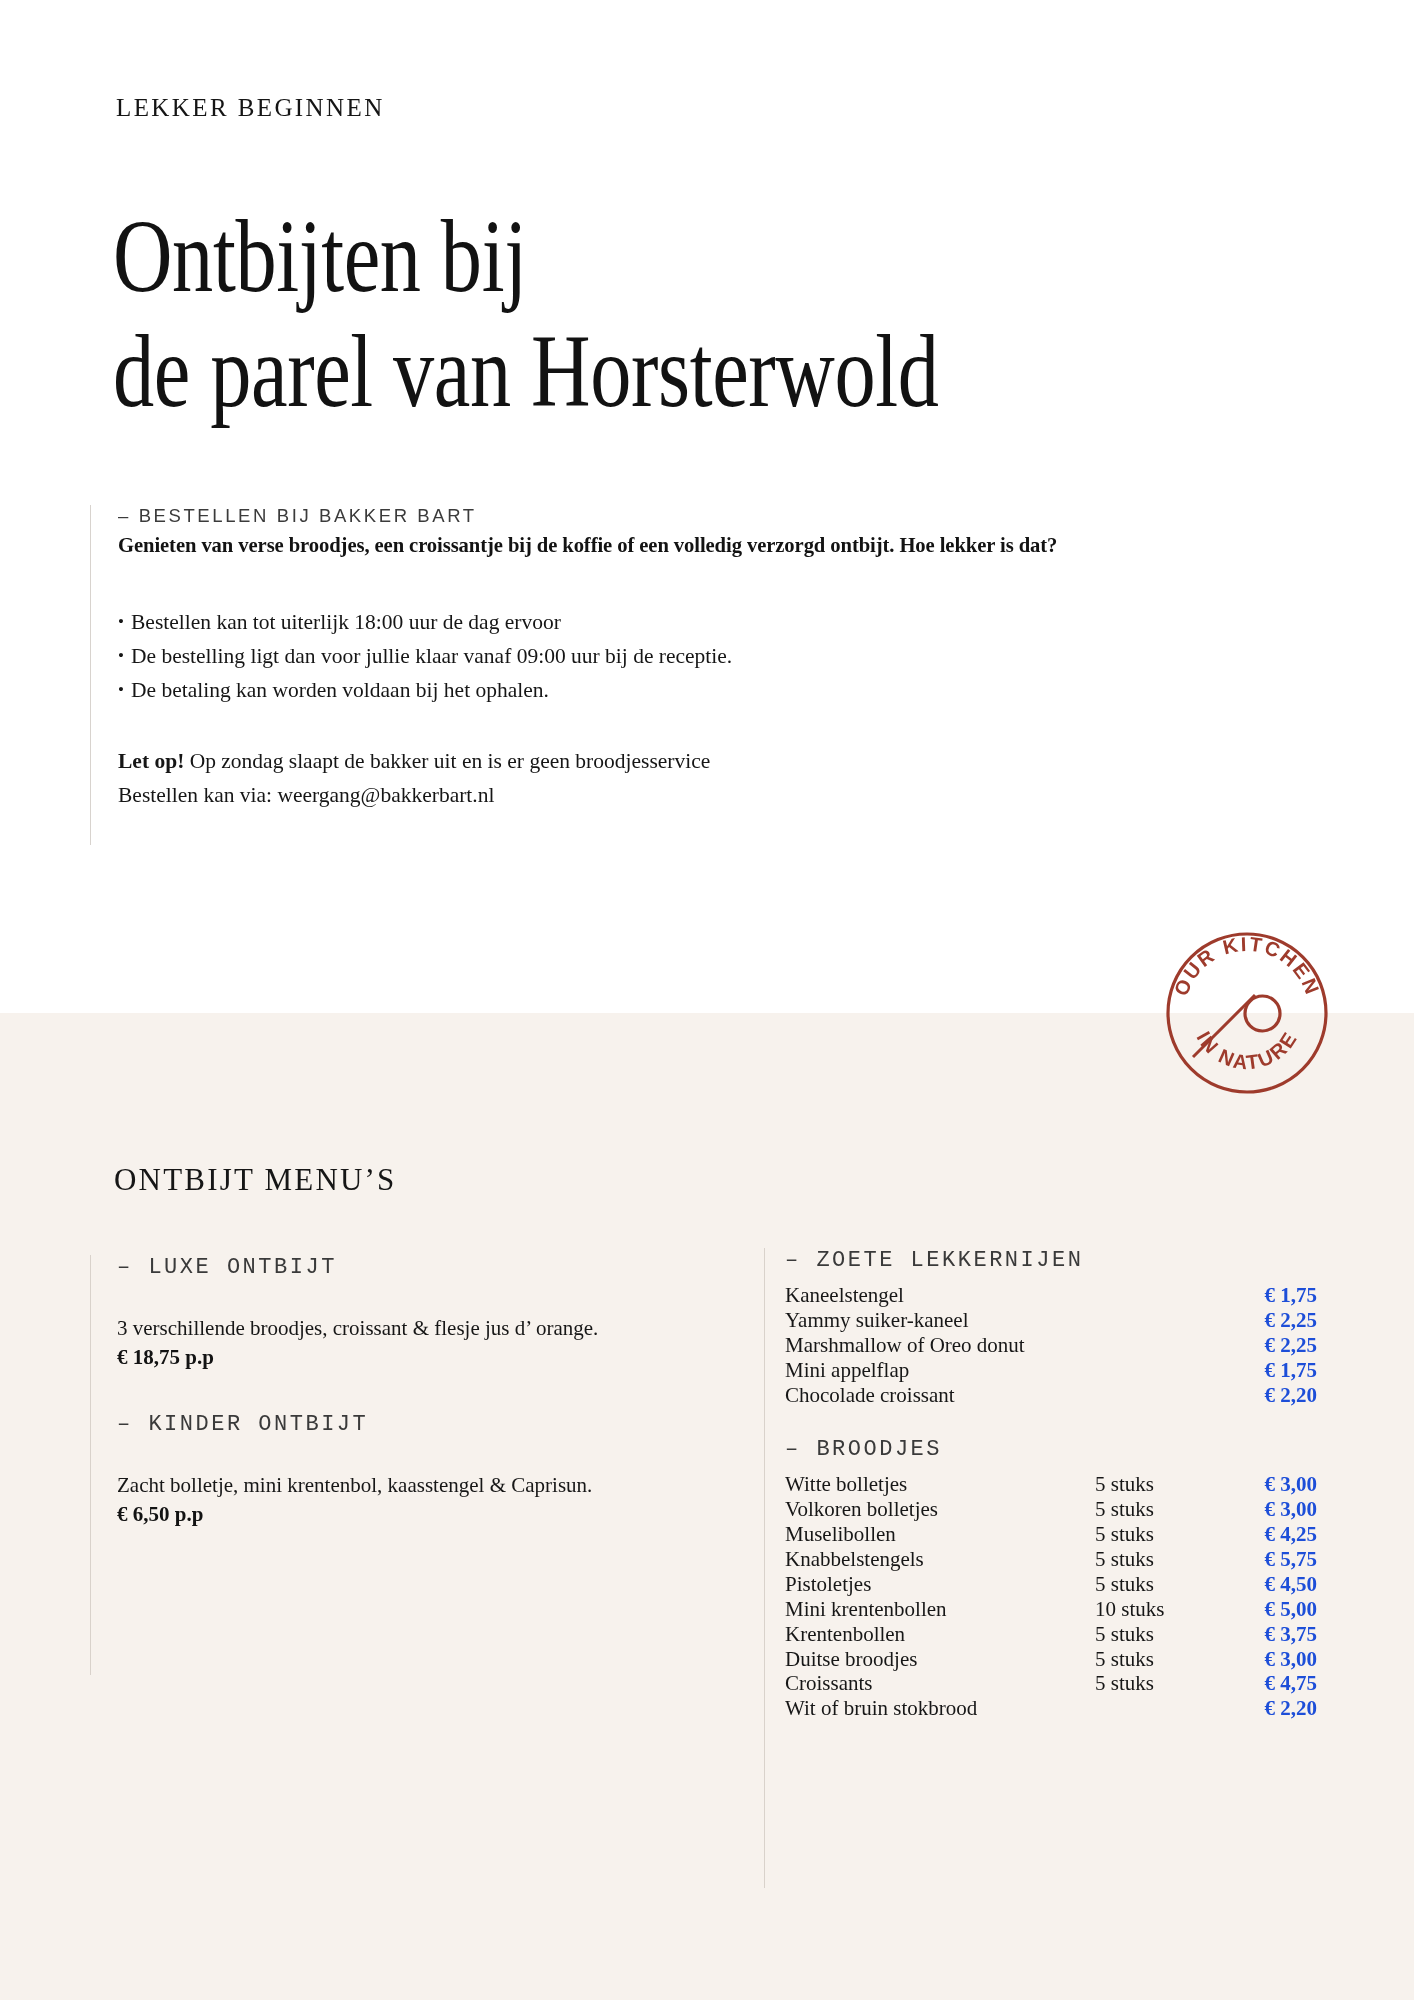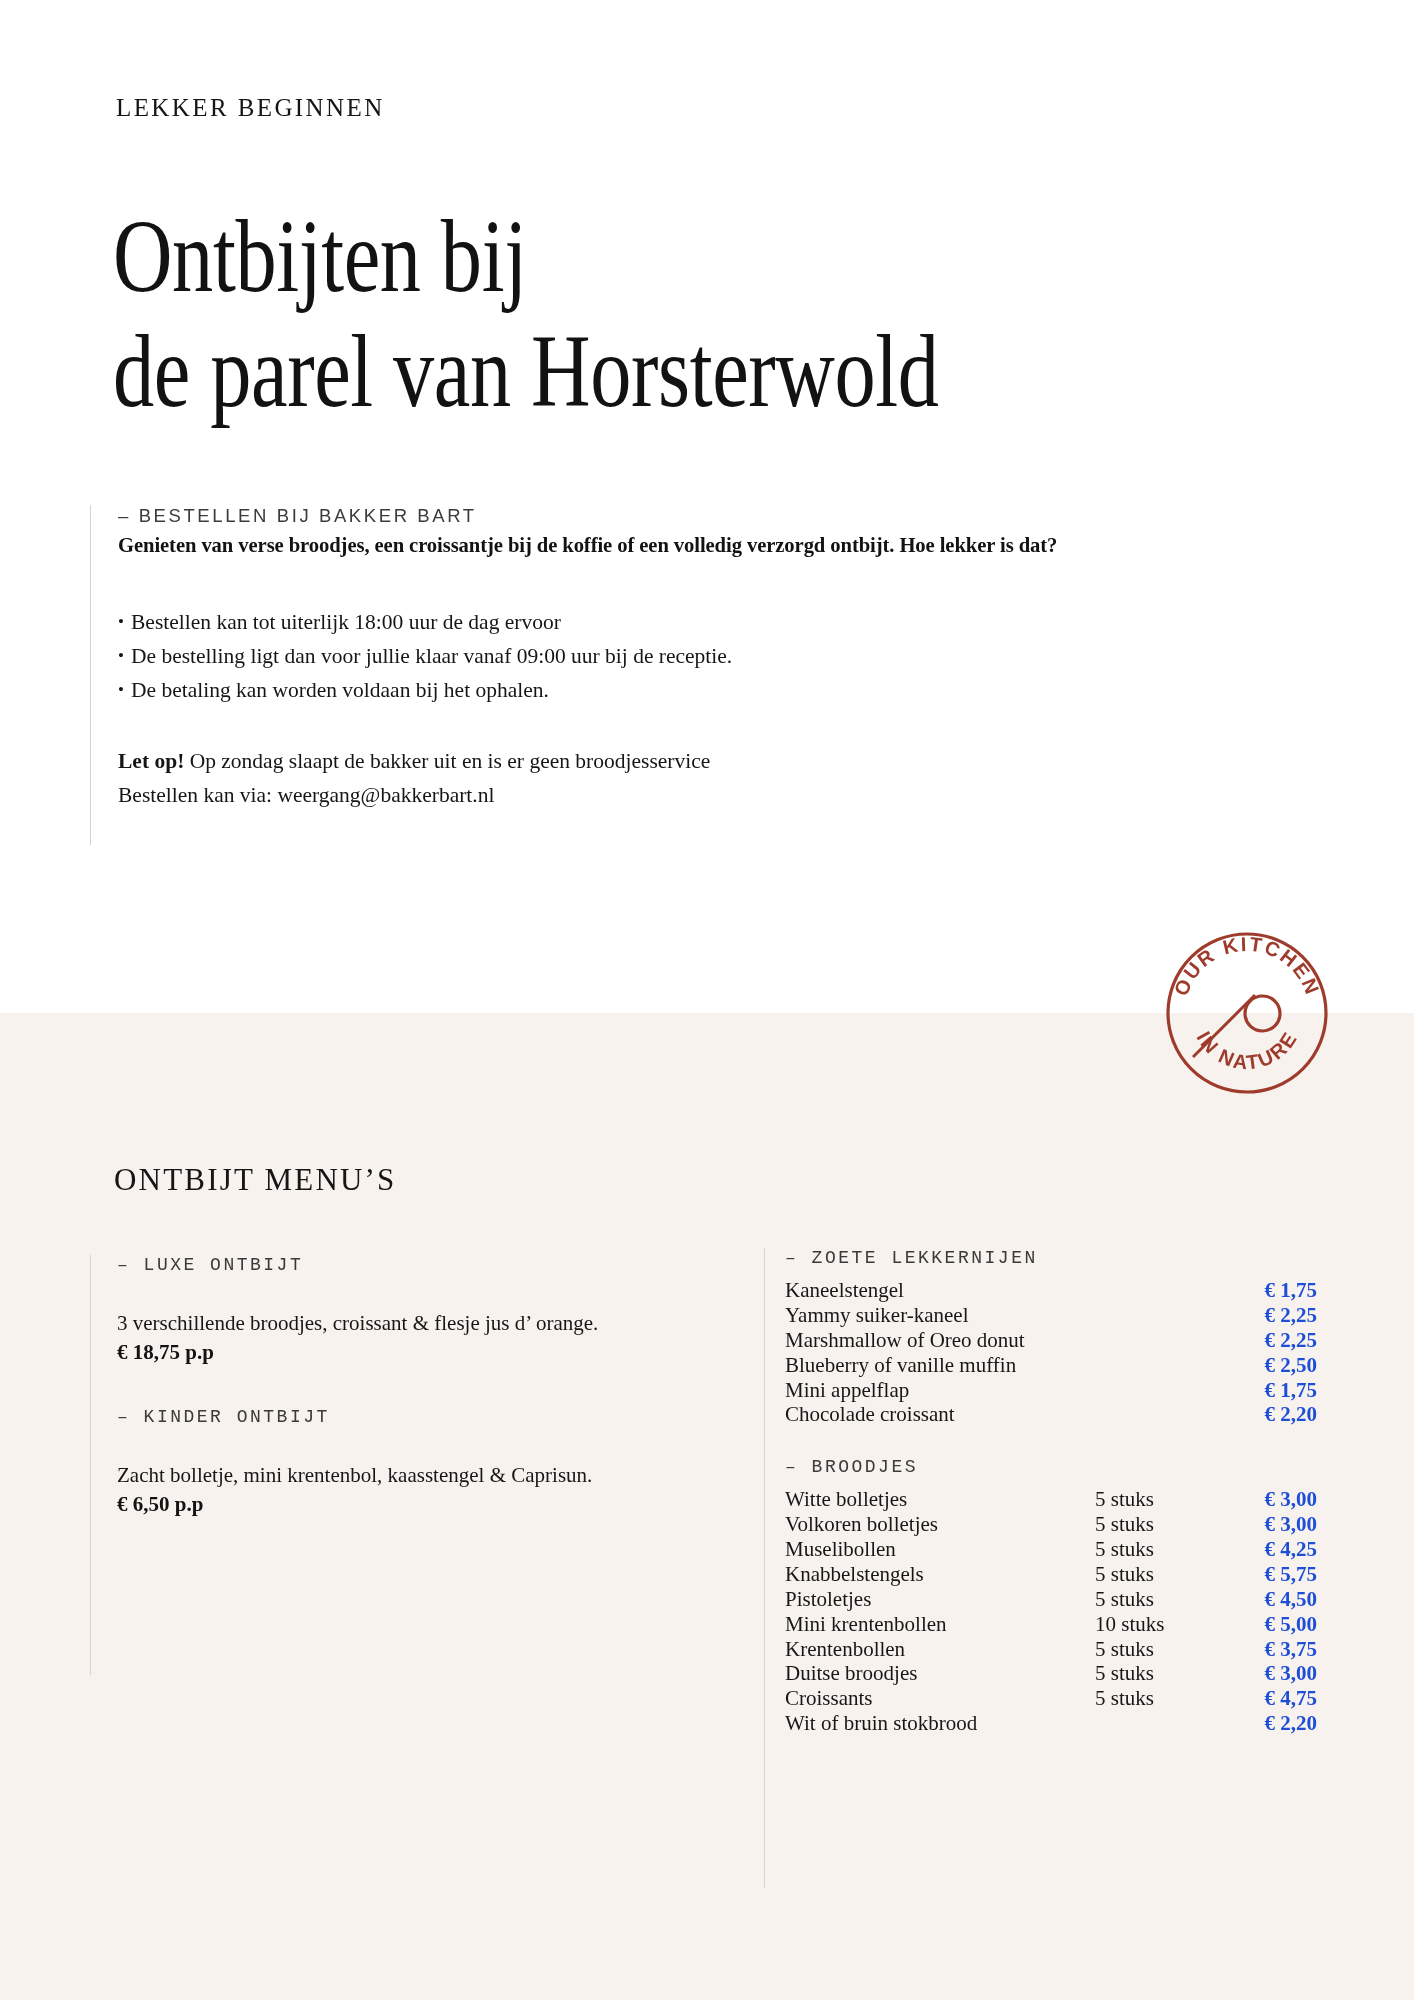--- a/index.html
+++ b/index.html
@@ -157,21 +157,21 @@
   .col-right {
     left: 764px;
     top: 1248px;
     width: 575px;
     height: 640px;
     padding-left: 20px;
   }
 
   .sec-kicker {
     font-family: "Liberation Mono", monospace;
-    font-size: 18px;
+    font-size: 22px;
     letter-spacing: 2.5px;
     color: #3a3a3a;
     white-space: nowrap;
     margin-bottom: 3px;
   }
   .para {
     font-size: 21px;
     line-height: 1.52;
     color: #171717;
   }
@@ -300,24 +300,20 @@
           </div>
           <div class="price-row no-qty">
             <span class="nm">Yammy suiker-kaneel</span>
             <span class="pr">€ 2,25</span>
           </div>
           <div class="price-row no-qty">
             <span class="nm">Marshmallow of Oreo donut</span>
             <span class="pr">€ 2,25</span>
           </div>
           <div class="price-row no-qty">
-            <span class="nm">Blueberry of vanille muffin</span>
-            <span class="pr">€ 2,50</span>
-          </div>
-          <div class="price-row no-qty">
             <span class="nm">Mini appelflap</span>
             <span class="pr">€ 1,75</span>
           </div>
           <div class="price-row no-qty">
             <span class="nm">Chocolade croissant</span>
             <span class="pr">€ 2,20</span>
           </div>
         </div>
       </div>
 

